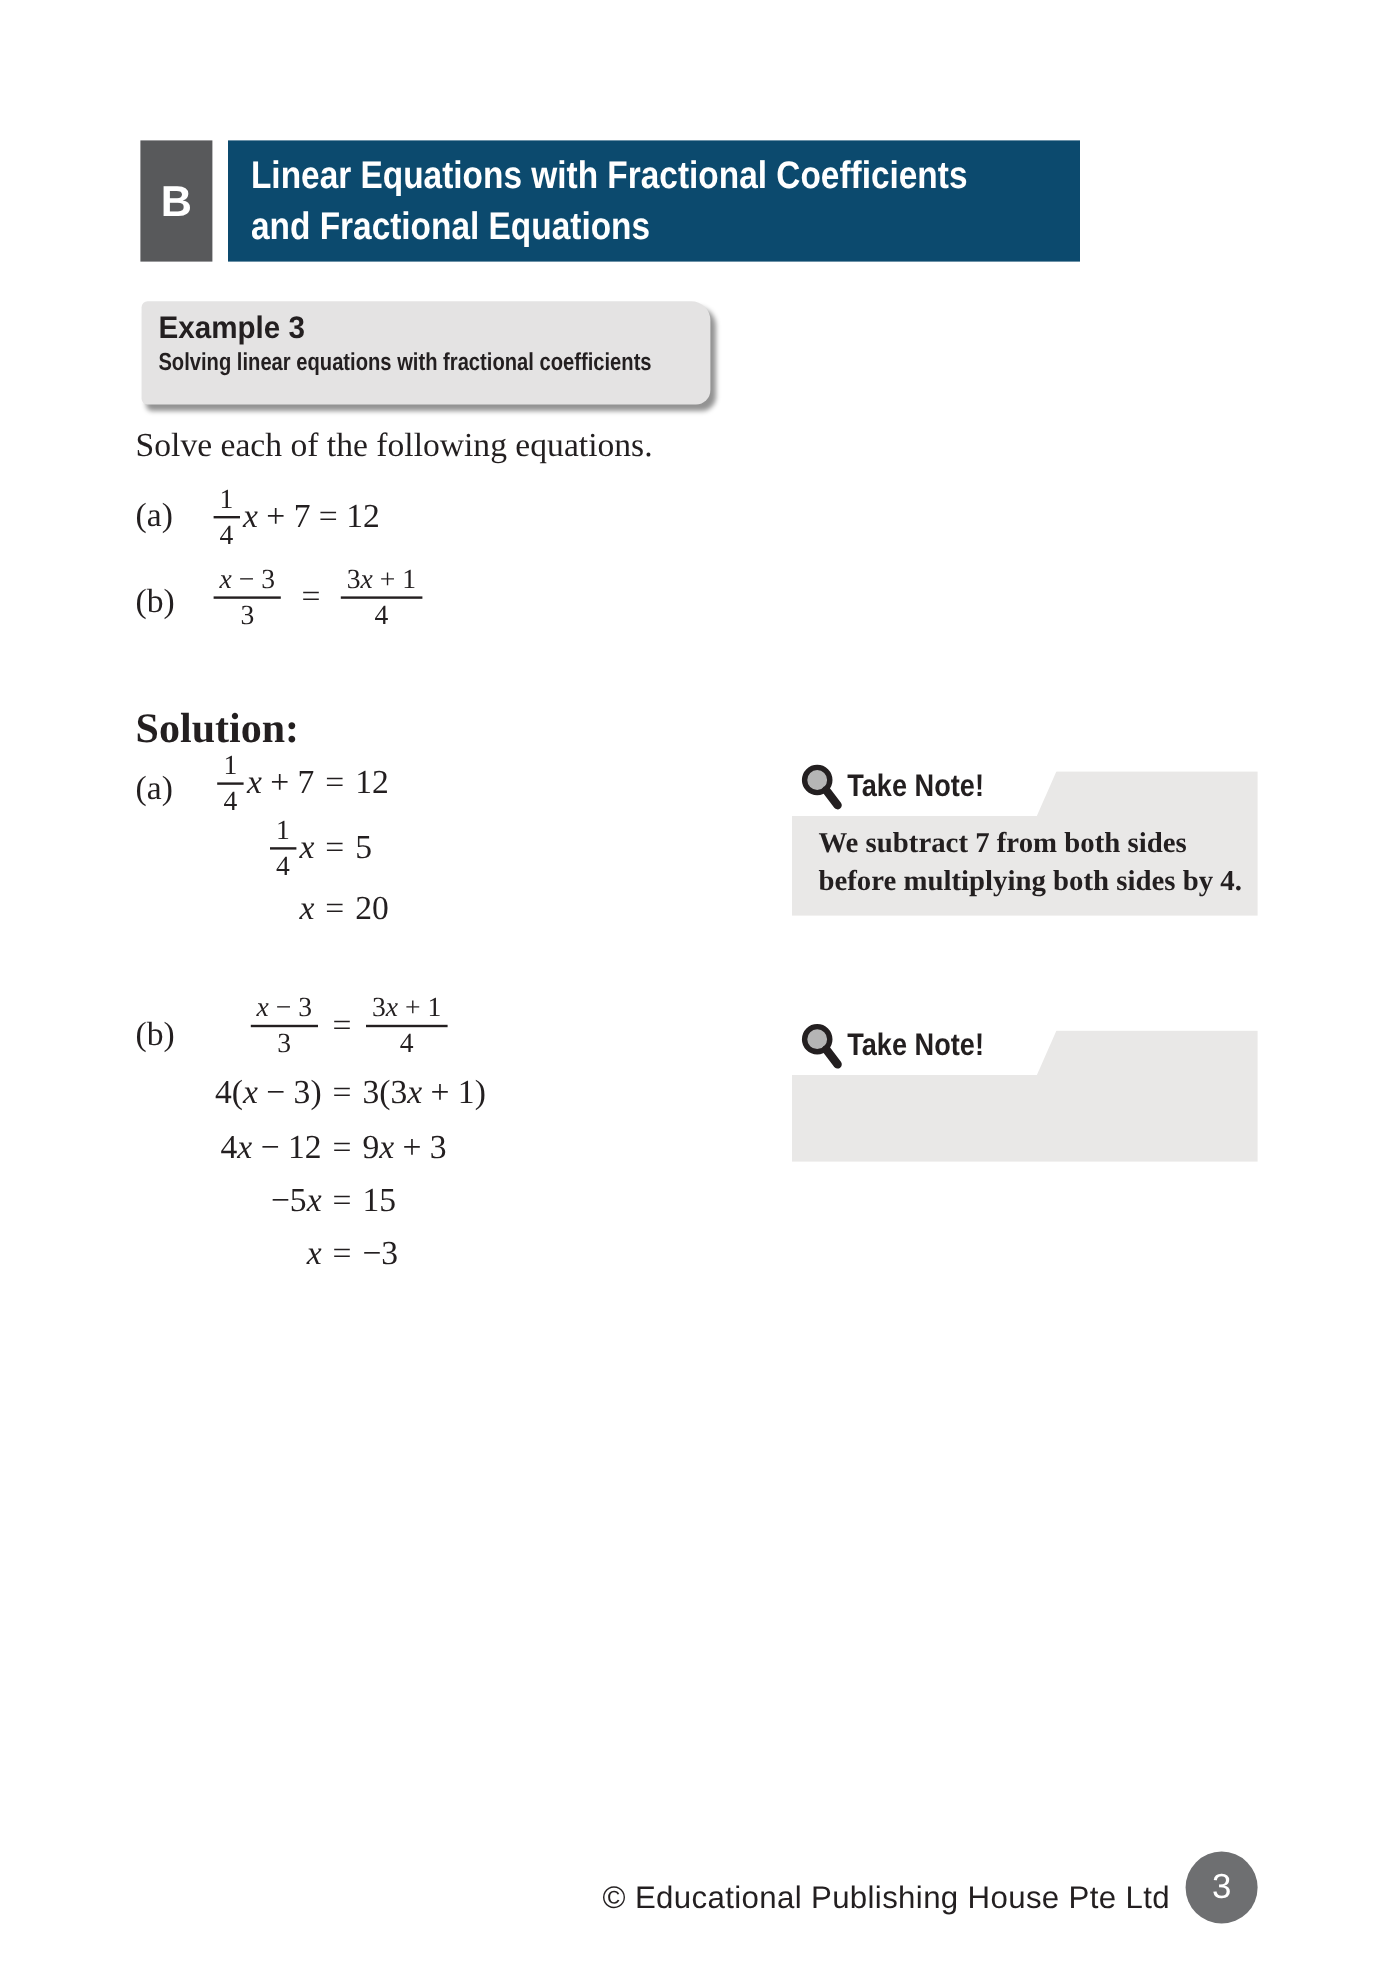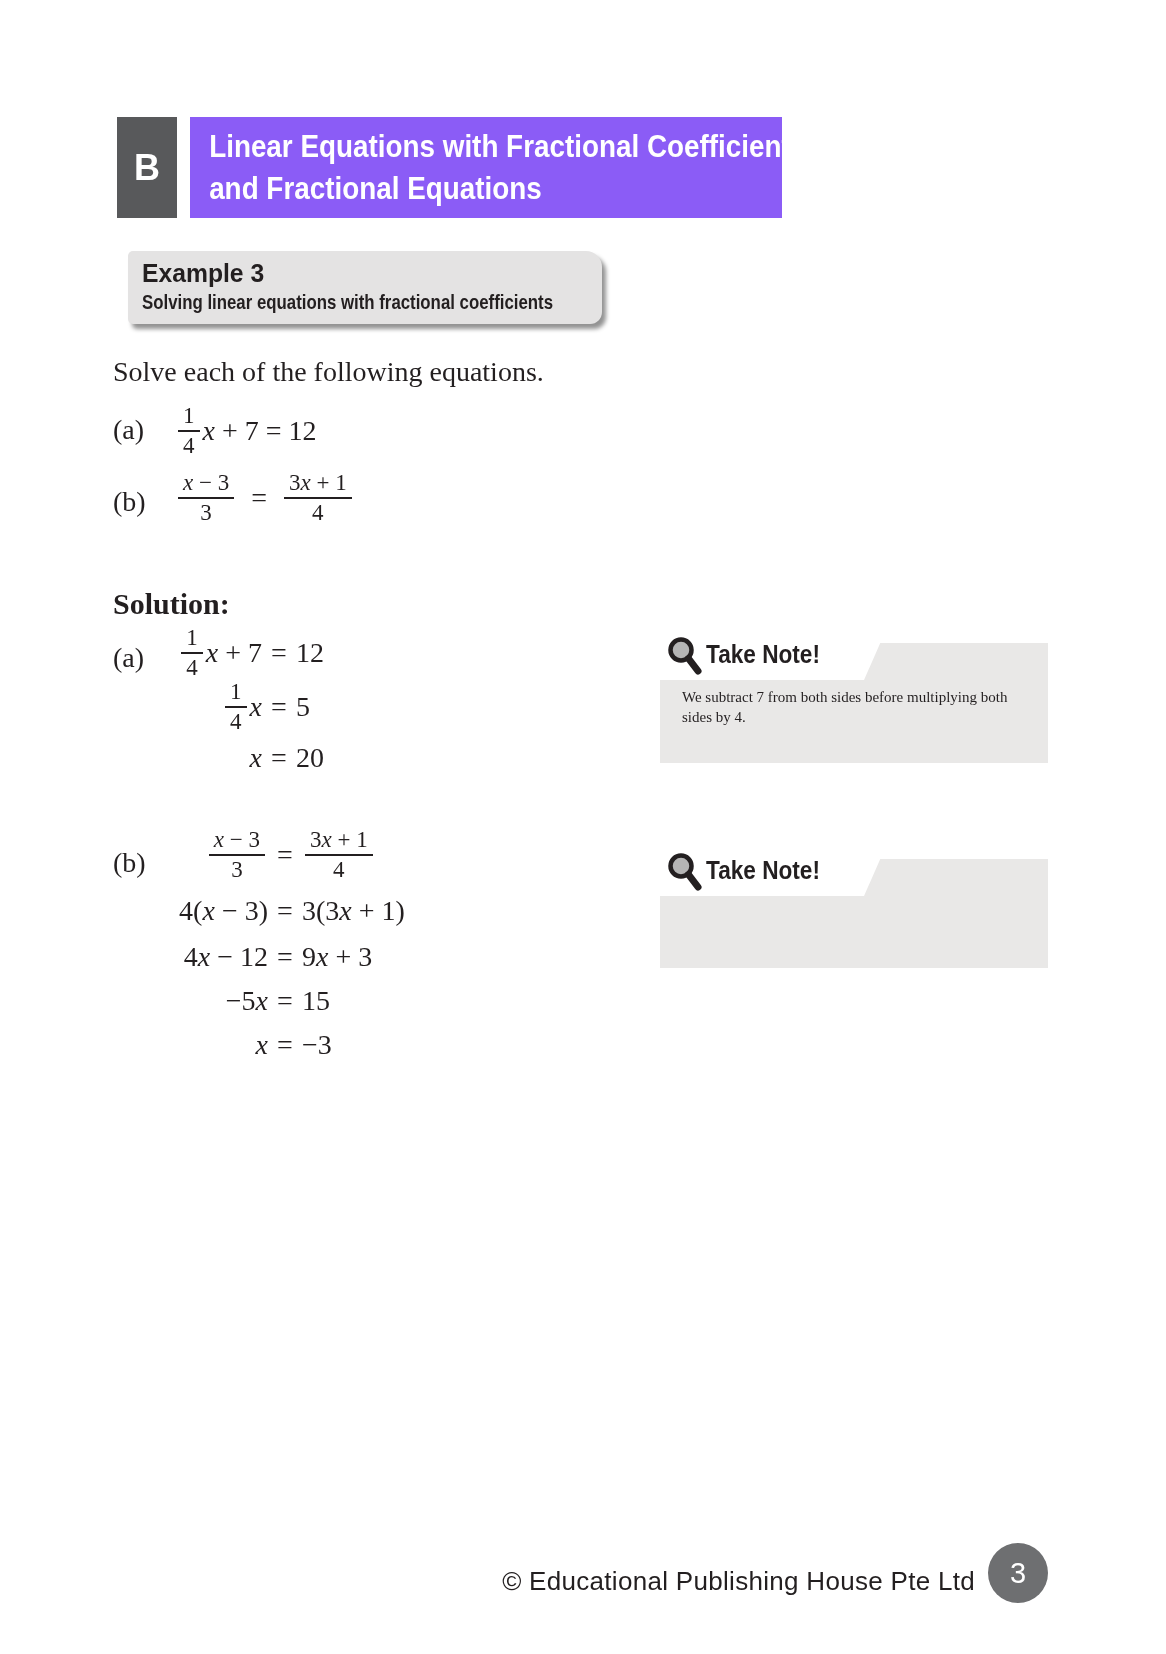--- a/index.html
+++ b/index.html
@@ -7,57 +7,57 @@
     width:1166px;height:1654px;position:relative;background:#ffffff;
     font-family:"Liberation Serif",serif;color:#231f20;overflow:hidden;
   }
   .abs{position:absolute;}
   .sans{font-family:"Liberation Sans","DejaVu Sans",sans-serif;}
   .cond{display:inline-block;transform:scaleX(0.87);transform-origin:0 50%;white-space:nowrap;}
 
   
   .badge{left:117px;top:117px;width:60px;height:101px;background:#58595b;color:#fff;
     display:flex;align-items:center;justify-content:center;font-weight:bold;font-size:36px;}
-  .titlebar{left:190px;top:117px;width:592px;height:101px;background:#8b5cf6;color:#fff;
+  .titlebar{left:190px;top:117px;width:710px;height:101px;background:#0c4a6e;color:#fff;
     display:flex;align-items:center;}
   .titletext{padding-left:22px;font-weight:bold;font-size:32px;line-height:1.3;}
 
   
-  .example-card{left:128px;top:251px;width:474px;height:73px;background:#e4e3e3;
+  .example-card{left:118px;top:251px;width:474px;height:86px;background:#e4e3e3;
     border-radius:5px 16px 12px 5px;box-shadow:4px 5px 4px #939393;
     padding:7px 0 0 14px;box-sizing:border-box;}
   .example-heading{font-weight:bold;font-size:26px;transform:scaleX(0.95);}
   .example-subtitle{font-size:20.5px;font-weight:bold;transform:scaleX(0.82);margin-top:1px;}
 
   
   .math{display:flex;align-items:center;font-size:28px;}
   .mvar{font-style:italic;}
   .mrom,.mbold{white-space:pre;}
   .mbold{font-weight:normal;}
   .frac{display:inline-flex;flex-direction:column;margin:0 3px;font-size:23px;line-height:1.12;}
   .fnum{display:flex;justify-content:center;align-items:baseline;padding:0 5px 1px;}
   .fden{display:flex;justify-content:center;align-items:baseline;border-top:2px solid #231f20;padding:1px 5px 0;}
 
   .eqrow{display:flex;align-items:center;font-size:28px;}
   .eqlhs{display:flex;justify-content:flex-end;align-items:center;}
   .eqmid{width:34px;text-align:center;}
   .eqrhs{display:flex;align-items:center;}
 
   .plabel{font-size:28px;}
-  .heading{font-size:30px;font-weight:bold;}
+  .heading{font-size:35px;font-weight:bold;}
 
   
   .note{width:388px;}
   .note-body{position:absolute;left:0;top:13px;right:0;background:#e9e8e7;}
   .note-tab{position:absolute;left:0;top:0;width:226px;height:50px;background:#fff;
     clip-path:polygon(0 0,100% 0,calc(100% - 22px) 100%,0 100%);}
   .note-title{position:absolute;left:46px;top:9px;font-weight:bold;font-size:26px;
     transform:scaleX(0.87);transform-origin:0 50%;white-space:nowrap;}
   .note-icon{position:absolute;left:5px;top:3px;}
-  .note-text{position:absolute;left:22px;right:10px;font-size:15px;line-height:1.33;}
+  .note-text{position:absolute;left:22px;right:10px;font-size:24px;line-height:1.33;font-weight:bold;}
 
   
   .copyright{left:375px;top:1550px;width:600px;text-align:right;font-size:26px;letter-spacing:0.3px;margin-top:16px;}
   .pagenum{left:988px;top:1543px;width:60px;height:60px;border-radius:50%;background:#6e6f71;
     color:#fff;display:flex;align-items:center;justify-content:center;font-size:29px;}
 </style>
 </head>
 <body>
 
 <div class="abs badge sans">B</div>

